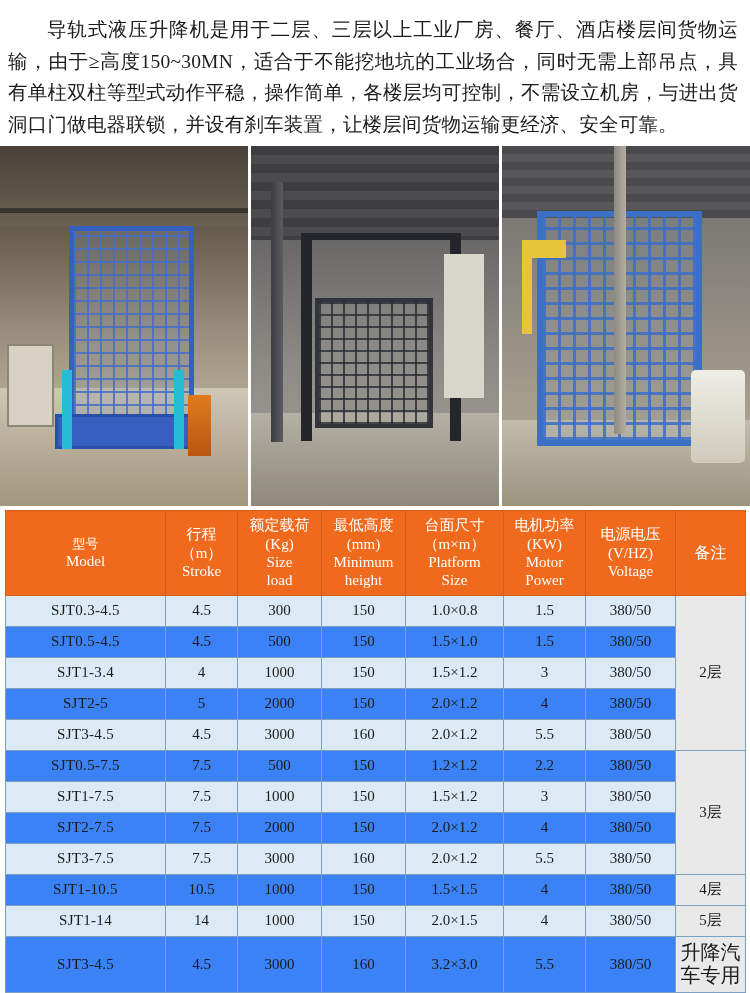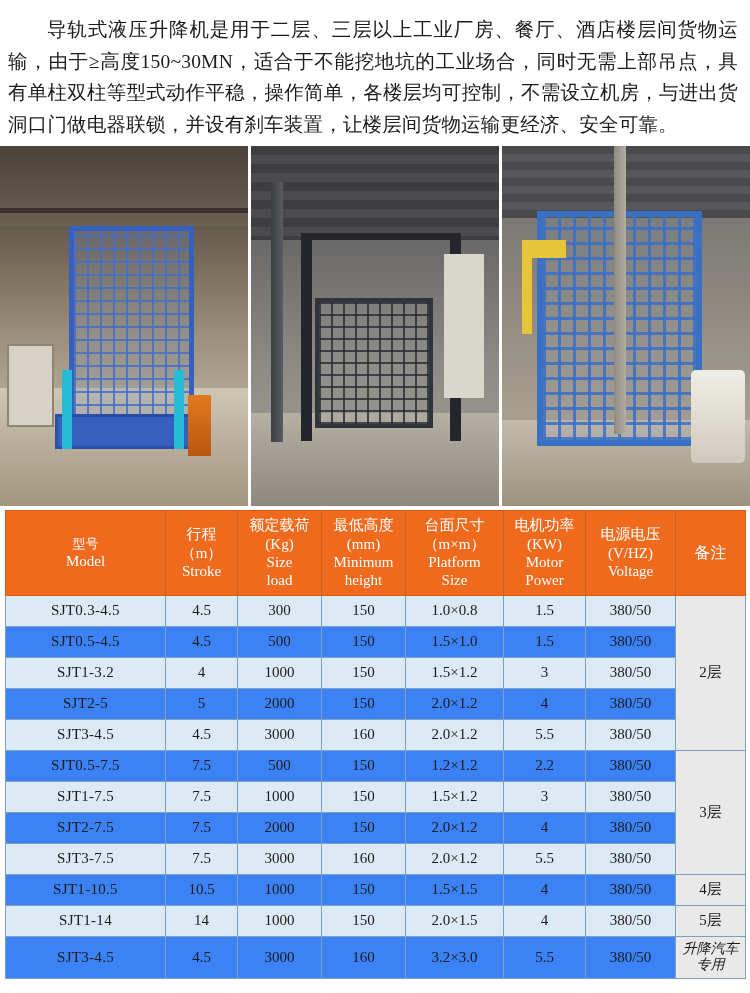--- a/index.html
+++ b/index.html
@@ -208,23 +208,22 @@
     color: #e2571a;
     letter-spacing: 0.3px;
   }
   td.note {
     background: #e9e9e9 !important;
     font-size: 15px;
     color: #1a1a1a;
     margin-top: 17px;
   }
   td.note.small {
-    font-size: 14px;
+    font-size: 20px;
     line-height: 1.18;
-    font-style: italic;
   }
   tr.last td { height: 34px; font-size: 16px; }
 </style>
 </head>
 <body>
 
 <div class="page">
 
   <div class="intro">导轨式液压升降机是用于二层、三层以上工业厂房、餐厅、酒店楼层间货物运输，由于≥高度150~30MN，适合于不能挖地坑的工业场合，同时无需上部吊点，具有单柱双柱等型式动作平稳，操作简单，各楼层均可控制，不需设立机房，与进出货洞口门做电器联锁，并设有刹车装置，让楼层间货物运输更经济、安全可靠。</div>
 
@@ -328,21 +327,21 @@
         <tr class="even">
           <td class="model">SJT0.5-4.5</td>
           <td>4.5</td>
           <td>500</td>
           <td>150</td>
           <td>1.5×1.0</td>
           <td>1.5</td>
           <td>380/50</td>
         </tr>
         <tr class="odd">
-          <td class="model">SJT1-3.2</td>
+          <td class="model">SJT1-3.4</td>
           <td>4</td>
           <td>1000</td>
           <td>150</td>
           <td>1.5×1.2</td>
           <td>3</td>
           <td>380/50</td>
         </tr>
         <tr class="even">
           <td class="model">SJT2-5</td>
           <td>5</td>

